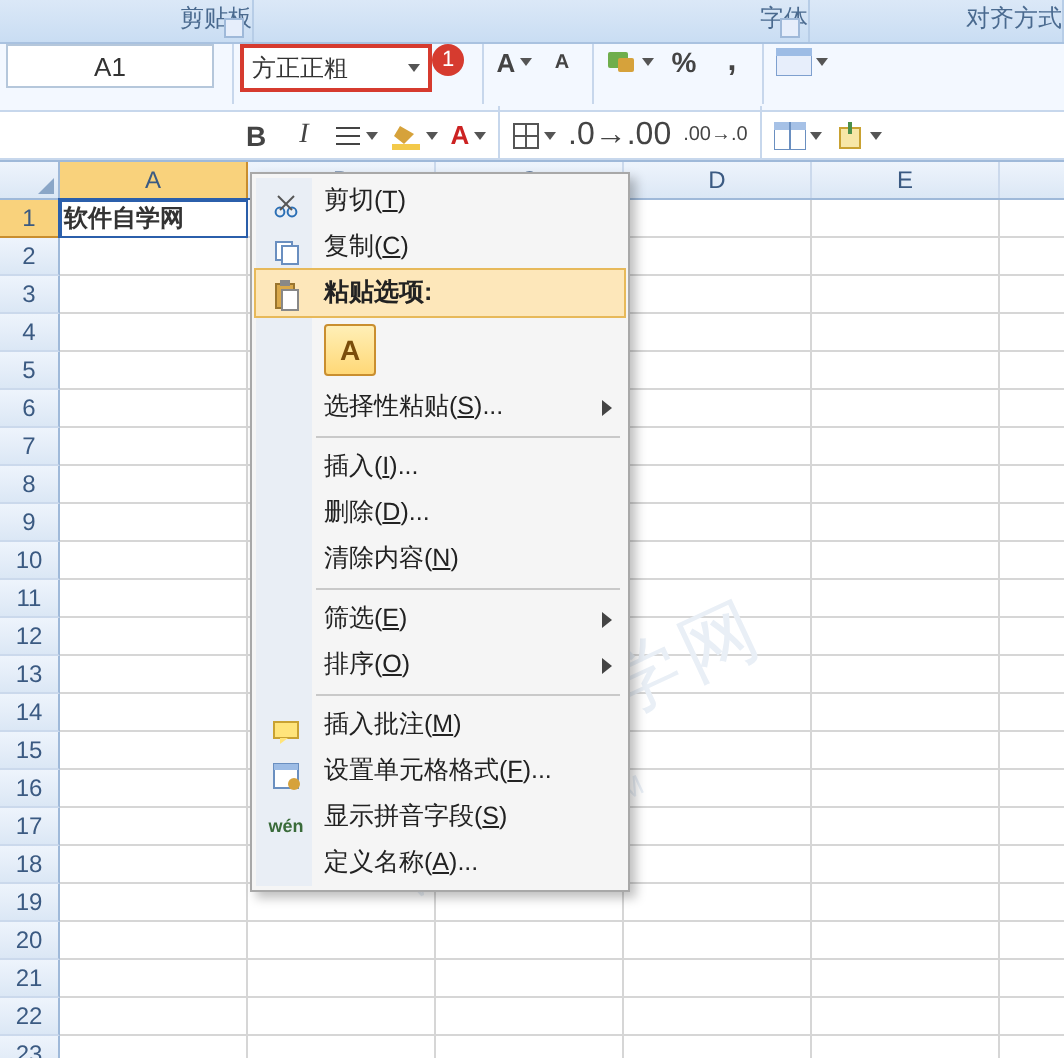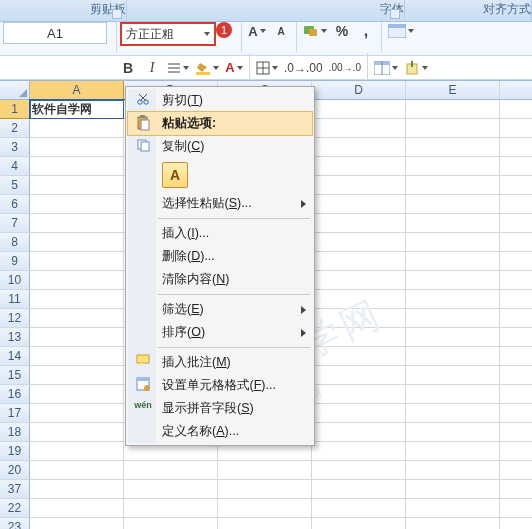--- a/index.html
+++ b/index.html
@@ -30,21 +30,21 @@
   .cell { width:94px; border-right:1px solid #d6d6d6; border-bottom:1px solid #d6d6d6; line-height:18px; padding:0 2px; background:#fff; }
   .cell.sel { outline:2px solid #2b5fab; outline-offset:-1px; font-weight:bold; font-family: "SimHei", sans-serif; }
   .wm { position:absolute; left:180px; top:250px; font-size:38px; color:#e9eff6; transform:rotate(-25deg); pointer-events:none; letter-spacing:4px; }
   .wm2 { position:absolute; left:200px; top:330px; font-size:14px; color:#e9eff6; transform:rotate(-25deg); pointer-events:none; }
   .ctxmenu { position:absolute; top:86px; left:125px; width:190px; background:#f5f5f5; border:1px solid #a8a8a8; box-shadow:3px 3px 5px rgba(0,0,0,0.25); padding:2px 2px; z-index:100; }
   .ctxmenu .iconcol { position:absolute; top:2px; bottom:2px; left:2px; width:28px; background:#e9eef5; }
   .mi { position:relative; height:23px; display:flex; align-items:center; padding-left:34px; padding-right:18px; font-size:12.5px; color:#222; }
   .mi.hover { background:#fde7ba; outline:1px solid #e7b95a; }
   .mi u { text-decoration: underline; }
   .mi .arw { position:absolute; right:6px; top:8px; width:0;height:0; border-top:4px solid transparent; border-bottom:4px solid transparent; border-left:5px solid #444; }
-  .mi .mic { position:absolute; left:6px; width:18px; height:18px; display:flex; align-items:flex-start; justify-content:center; }
+  .mi .mic { position:absolute; left:6px; width:18px; height:18px; display:flex; align-items:flex-end; justify-content:center; }
   .msep { height:1px; background:#c9c9c9; margin:3px 2px 3px 30px; }
   .paste-opt { height:34px; padding-left:34px; display:flex; align-items:center; }
   .paste-btn { width:26px; height:26px; border:1px solid #c98e2f; background:linear-gradient(#ffefb6,#ffd877); display:flex; align-items:center; justify-content:center; font-weight:bold; color:#7a4d0b; border-radius:2px; font-size:14px; }
   svg { display:block; }
 </style>
 </head>
 <body>
 
 
 
@@ -116,21 +116,21 @@
     <span style="color:#c22;font-weight:bold;font-size:13px">A</span>
   </span>
   <span class="sep-v"></span>
   <span class="ticon dd">
     <svg width="14" height="14">
         <rect x="1" y="1" width="12" height="12" fill="none" stroke="#555"></rect>
         <line x1="1" y1="7" x2="13" y2="7" stroke="#555"></line>
         <line x1="7" y1="1" x2="7" y2="13" stroke="#555"></line>
       </svg>
   </span>
-  <span class="ticon" style="font-size:12px">.0→.00</span>
+  <span class="ticon" style="font-size:16px">.0→.00</span>
   <span class="ticon" style="font-size:10px">.00→.0</span>
   <span class="sep-v"></span>
   <span class="ticon dd">
     <svg width="16" height="14">
         <rect x="0" y="0" width="16" height="14" fill="#fff" stroke="#6a8fc0"></rect>
         <rect x="0" y="0" width="16" height="4" fill="#a6c1e6"></rect>
         <line x1="8" y1="0" x2="8" y2="14" stroke="#6a8fc0"></line>
       </svg>
   </span>
   <span class="ticon dd">
@@ -329,21 +329,21 @@
       <div class="row">
         <div class="rowhdr">20</div>
         <div class="cell"></div>
         <div class="cell"></div>
         <div class="cell"></div>
         <div class="cell"></div>
         <div class="cell"></div>
         <div class="cell"></div>
       </div>
       <div class="row">
-        <div class="rowhdr">37</div>
+        <div class="rowhdr">21</div>
         <div class="cell"></div>
         <div class="cell"></div>
         <div class="cell"></div>
         <div class="cell"></div>
         <div class="cell"></div>
         <div class="cell"></div>
       </div>
       <div class="row">
         <div class="rowhdr">22</div>
         <div class="cell"></div>
@@ -375,39 +375,39 @@
     <span class="mic">
         <svg width="14" height="14">
           <circle cx="4" cy="10" r="2.2" fill="none" stroke="#2b6fb5"></circle>
           <circle cx="10" cy="10" r="2.2" fill="none" stroke="#2b6fb5"></circle>
           <line x1="3" y1="2" x2="10" y2="9" stroke="#555"></line>
           <line x1="11" y1="2" x2="4" y2="9" stroke="#555"></line>
         </svg>
       </span>
     <span><span>剪切</span>(<u>T</u>)</span>
   </div>
+  <div class="mi">
+    <span class="mic">
+        <svg width="14" height="14">
+          <rect x="2" y="2" width="8" height="9" fill="#fff" stroke="#6a8fc0"></rect>
+          <rect x="5" y="4" width="8" height="9" fill="#fff" stroke="#6a8fc0"></rect>
+        </svg>
+      </span>
+    <span><span>复制</span>(<u>C</u>)</span>
+  </div>
   <div class="mi hover">
     <span class="mic">
         <svg width="14" height="16">
           <rect x="2" y="2" width="9" height="12" fill="#d9a84a" stroke="#9a752e"></rect>
           <rect x="4" y="0" width="5" height="3" fill="#888"></rect>
           <rect x="5" y="5" width="8" height="10" fill="#fff" stroke="#888"></rect>
         </svg>
       </span>
     <span><b>粘贴选项:</b></span>
   </div>
-  <div class="mi">
-    <span class="mic">
-        <svg width="14" height="14">
-          <rect x="2" y="2" width="8" height="9" fill="#fff" stroke="#6a8fc0"></rect>
-          <rect x="5" y="4" width="8" height="9" fill="#fff" stroke="#6a8fc0"></rect>
-        </svg>
-      </span>
-    <span><span>复制</span>(<u>C</u>)</span>
-  </div>
   <div class="paste-opt">
     <div class="paste-btn">
       <span>A</span>
     </div>
   </div>
   <div class="mi">
     <span><span>选择性粘贴</span>(<u>S</u>)<span>...</span></span>
     <span class="arw"></span>
   </div>
   <div class="msep"></div>

